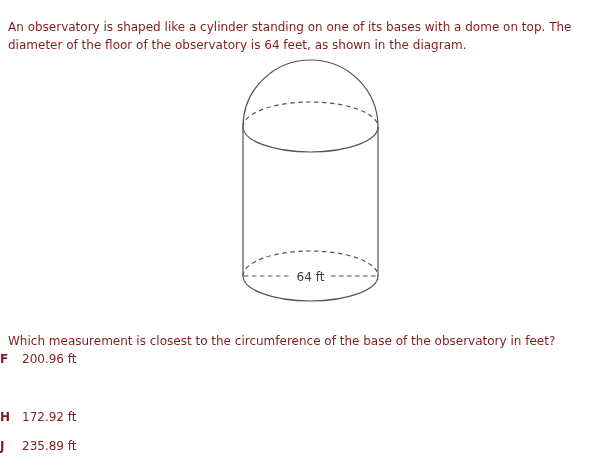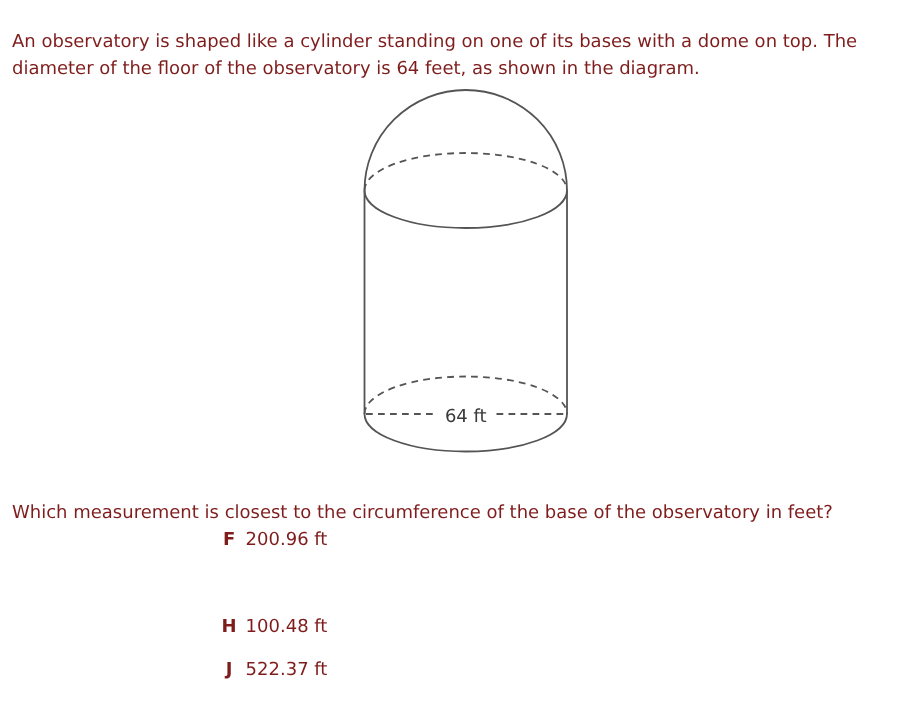--- a/index.html
+++ b/index.html
@@ -52,25 +52,24 @@
   }
   .prompt {
     position: absolute;
     left: 8px;
     top: 321px;
     width: 602px;
     line-height: 16px;
   }
   .option {
     position: absolute;
-    left: 20px;
+    left: 0;
     width: 320px;
     line-height: 14px;
     cursor: default;
-    text-align: center;
   }
   .option .letter {
     display: inline-block;
     width: 22px;
     font-weight: bold;
   }
   .opt-f { top: 352px; }
   .opt-g { top: 381px; }
   .opt-h { top: 410px; }
   .opt-j { top: 439px; }
@@ -103,20 +102,20 @@
   </div>
 
   <p class="prompt">Which measurement is closest to the circumference of the base of the observatory in feet?</p>
 
   <div class="option opt-f">
     <span class="letter">F</span><span class="value">200.96 ft</span>
   </div>
 
 
   <div class="option opt-h">
-    <span class="letter">H</span><span class="value">100.48 ft</span>
+    <span class="letter">H</span><span class="value">172.92 ft</span>
   </div>
 
   <div class="option opt-j">
-    <span class="letter">J</span><span class="value">522.37 ft</span>
+    <span class="letter">J</span><span class="value">235.89 ft</span>
   </div>
 
 </div>
 
 </body></html>

